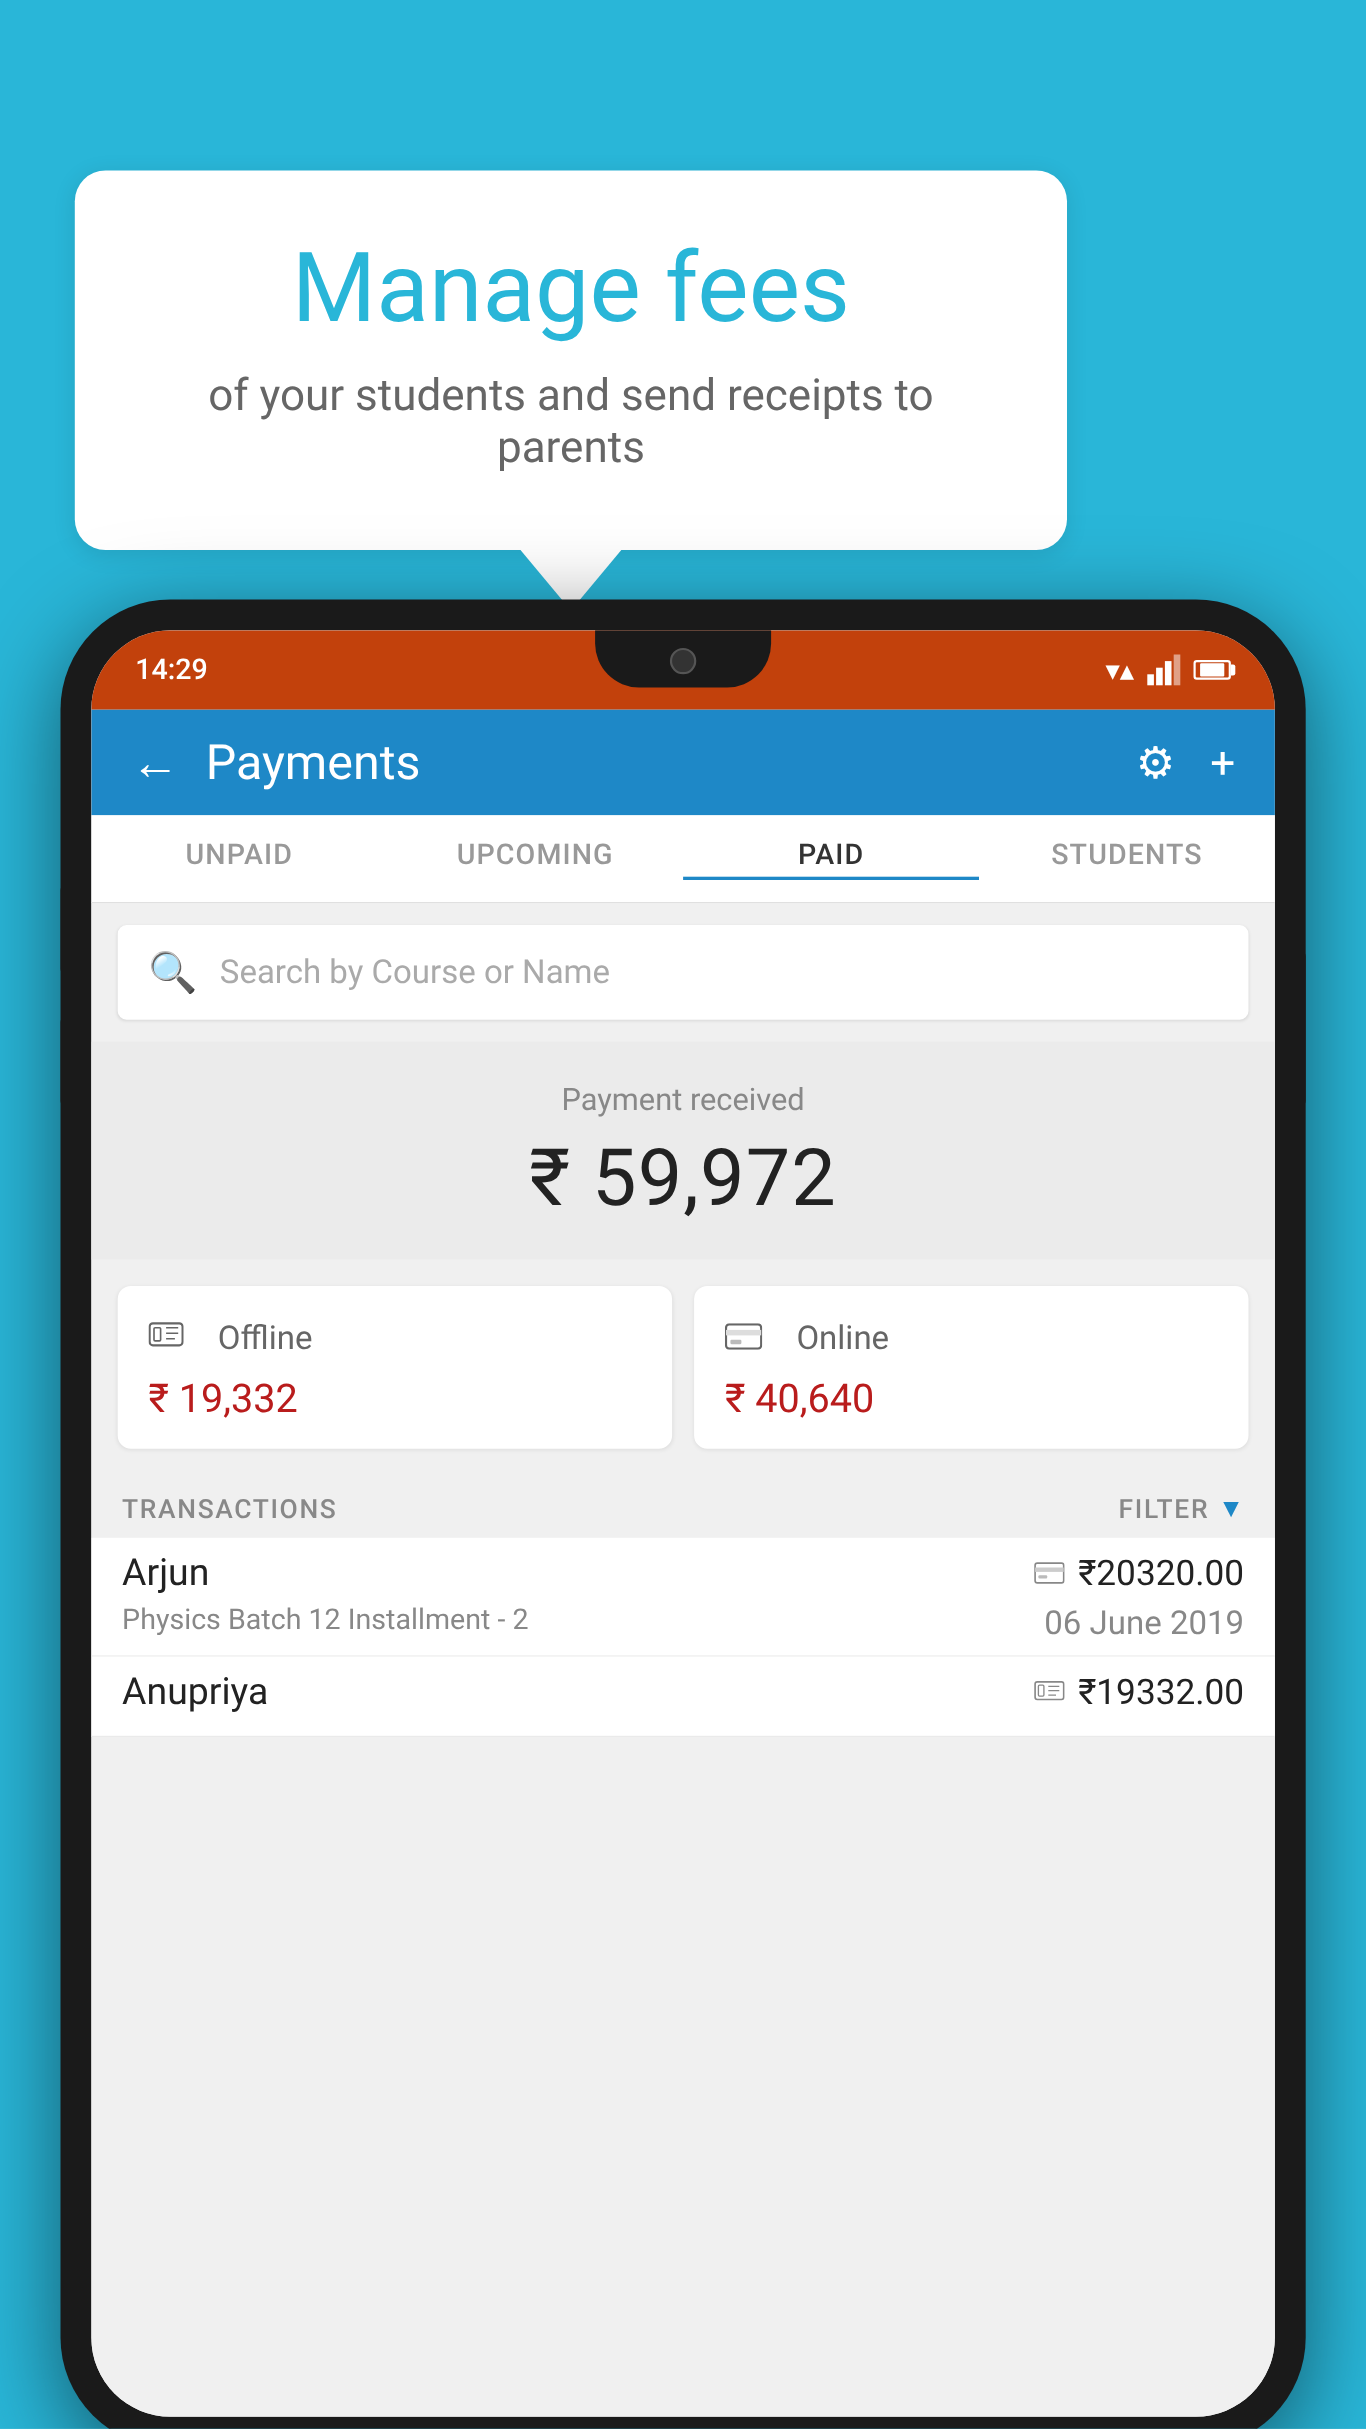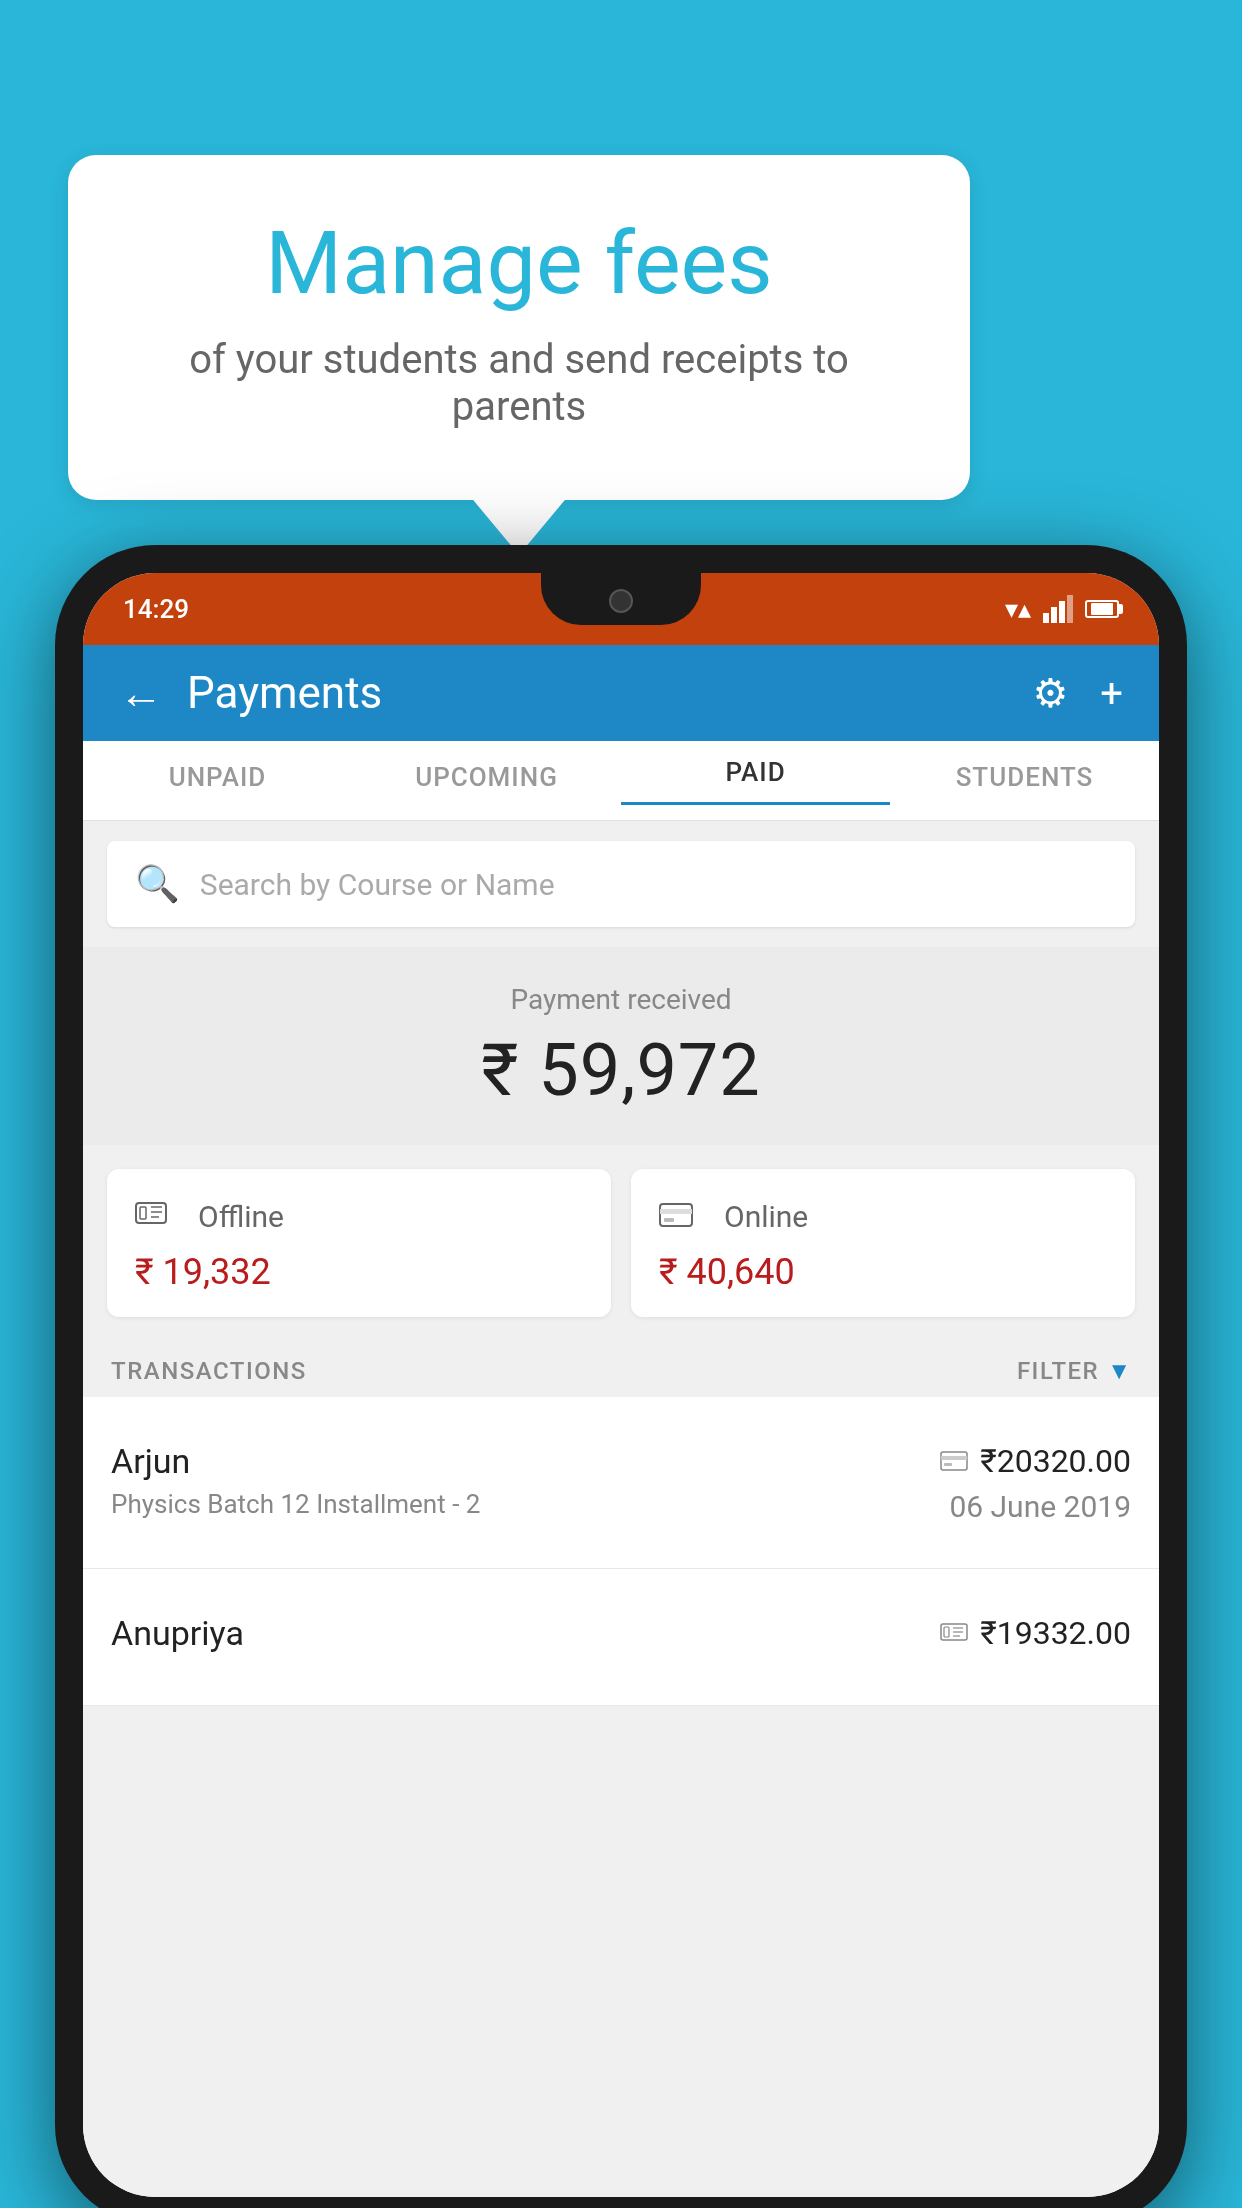--- a/index.html
+++ b/index.html
@@ -201,21 +201,21 @@
       font-weight: 500;
       color: #999;
       letter-spacing: 1px;
       padding-bottom: 8px;
       cursor: pointer;
     }
 
     .tab.active {
       color: #333;
       border-bottom: 3px solid #1e88c7;
-      padding-bottom: 15px;
+      padding-bottom: 5px;
     }
 
     
     .content-area {
       position: absolute;
       top: 248px;
       left: 0;
       right: 0;
       bottom: 0;
       background: #f0f0f0;
@@ -334,21 +334,21 @@
 
     .filter-wrapper {
       display: flex;
       align-items: center;
       cursor: pointer;
     }
 
     
     .transaction-row {
       background: white;
-      padding: 44px 28px;
+      padding: 12px 28px;
       border-bottom: 1px solid #e8e8e8;
     }
 
     .transaction-top {
       display: flex;
       justify-content: space-between;
       align-items: center;
       margin-bottom: 8px;
     }
 

